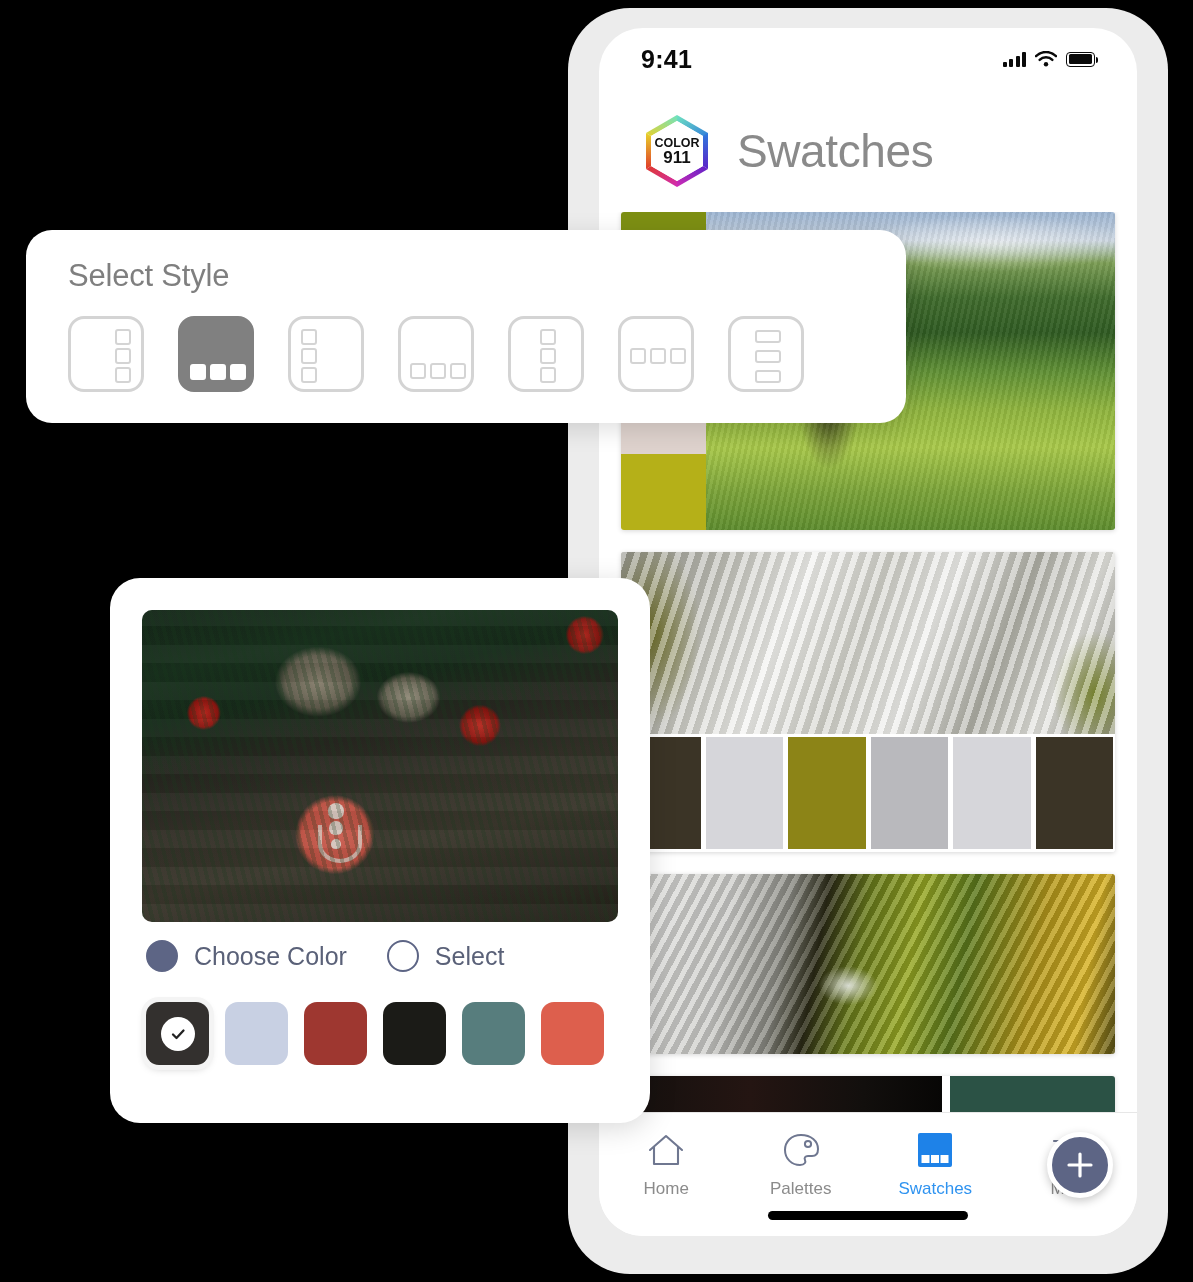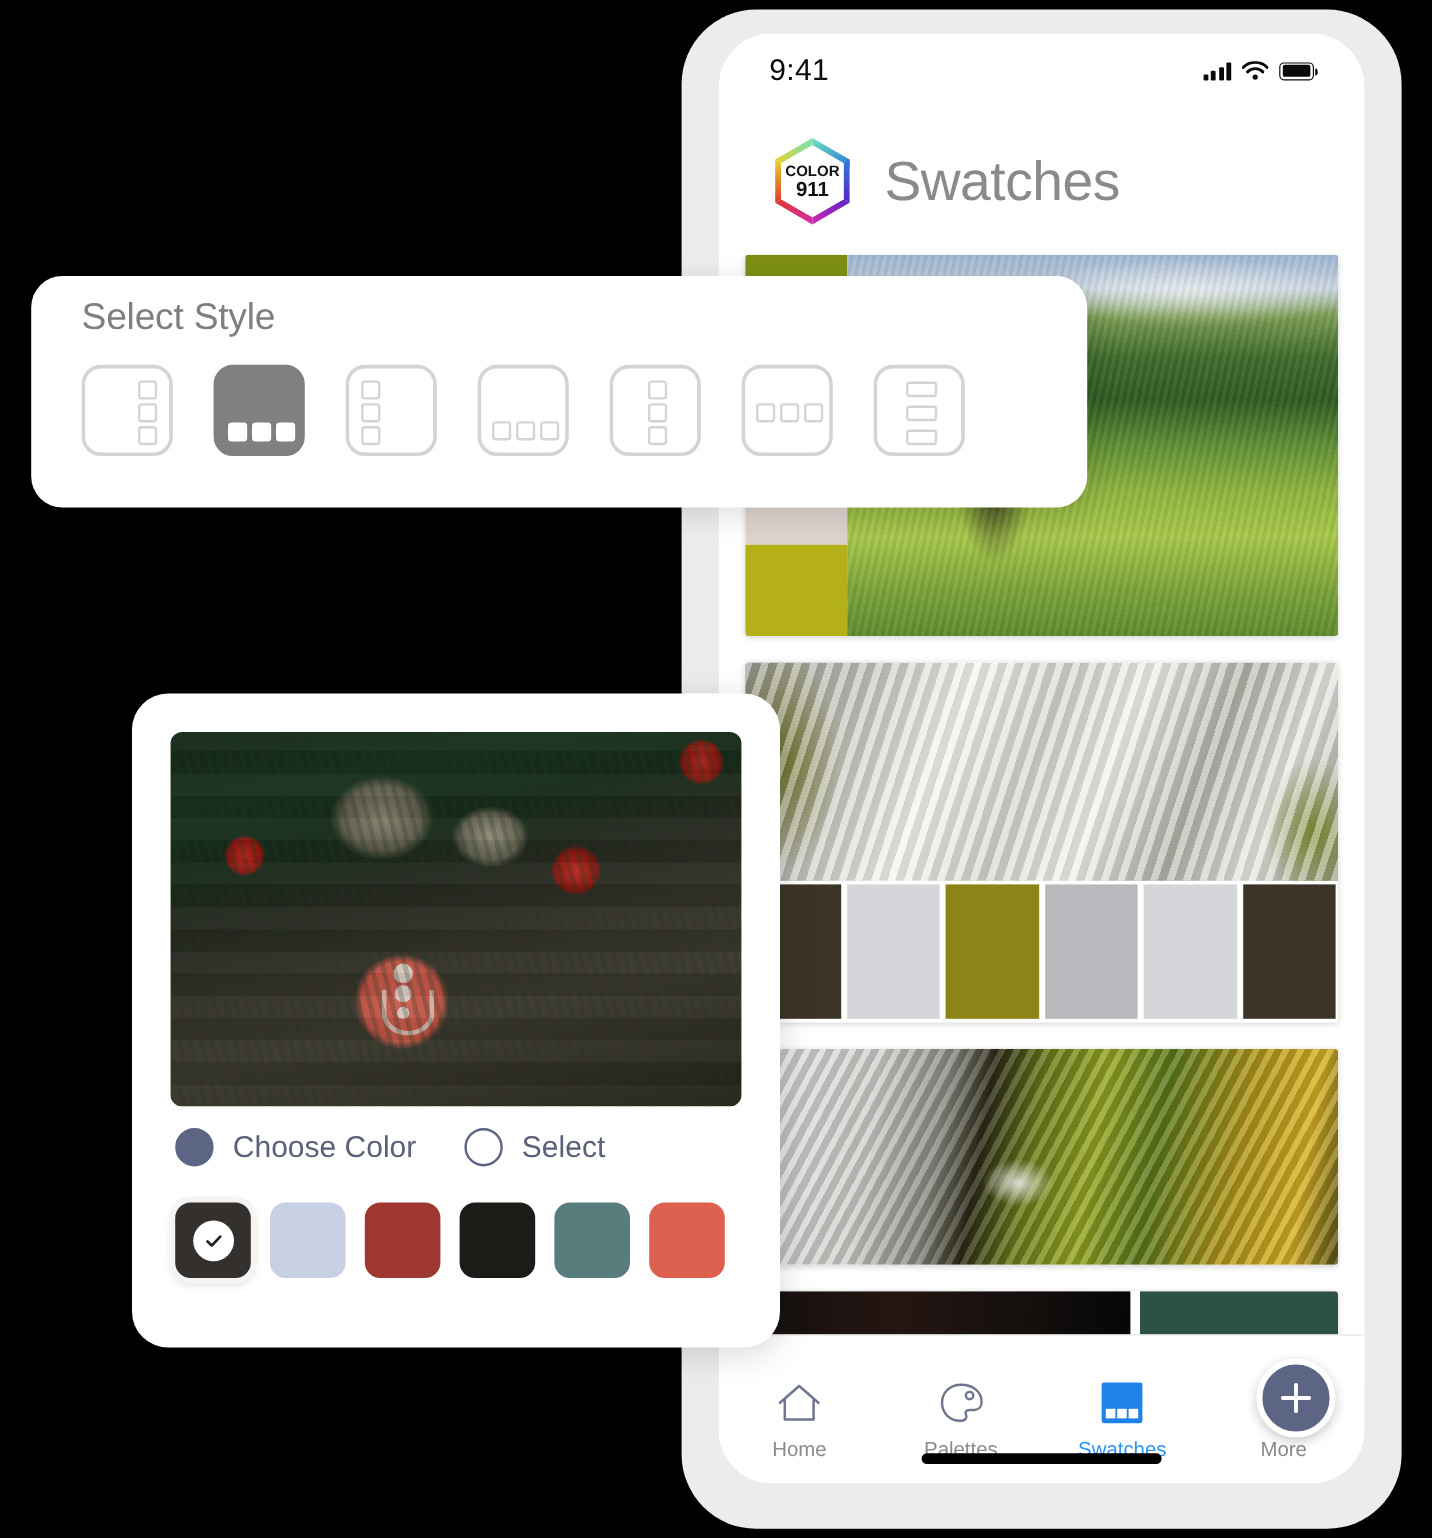--- a/index.html
+++ b/index.html
@@ -43,21 +43,21 @@
 
   
   #status-bar {
     position: absolute; left: 0; top: 0;
     width: 100%; height: 62px;
     display: flex; align-items: center;
     justify-content: space-between;
     padding: 0 42px;
   }
   #status-time {
-    font-size: 25px; font-weight: normal; color: #0a0a0a;
+    font-size: 25px; font-weight: bold; color: #0a0a0a;
     letter-spacing: 0.3px;
   }
   #status-right { display: flex; align-items: center; gap: 9px; }
 
   .sig-bars { display: flex; align-items: flex-end; gap: 2.5px; height: 15px; }
   .sig-bars i { display:block; width: 4px; background: #0a0a0a; border-radius: 1px; }
   .sig-bars i:nth-child(1){ height: 5px; }
   .sig-bars i:nth-child(2){ height: 8px; }
   .sig-bars i:nth-child(3){ height: 11px; }
   .sig-bars i:nth-child(4){ height: 15px; }
@@ -176,21 +176,21 @@
     z-index: 30;
   }
   #fab svg { display:block; }
 
   
   #tab-bar {
     position: absolute; left: 0; bottom: 0;
     width: 100%; height: 124px;
     background: #ffffff;
     border-top: 1px solid #e7e7e7;
-    display: flex; align-items: center;
+    display: flex; align-items: flex-start;
     padding-top: 16px;
     z-index: 20;
   }
   .tab { flex:1; display:flex; flex-direction:column; align-items:center; gap: 8px; }
   .tab .glyph { height: 42px; display:flex; align-items:center; justify-content:center; }
   .tab .tlabel { font-size: 17px; color: #8b8b8b; }
   .tab.active .tlabel { color: #2f93f0; }
 
   #home-indicator {
     position: absolute; left: 50%; transform: translateX(-50%);
@@ -198,21 +198,21 @@
     background: #000; border-radius: 5px; z-index: 25;
   }
 
   
   #style-panel {
     position: absolute; left: 26px; top: 230px;
     width: 880px; height: 193px;
     background: #ffffff; border-radius: 26px;
     box-shadow: 0 6px 26px rgba(0,0,0,0.13);
     z-index: 40;
-    padding: 16px 42px 0 42px;
+    padding: 28px 42px 0 42px;
   }
   #style-title { font-size: 31px; color: #7f7f7f; letter-spacing: -0.2px; }
   #style-options {
     display: flex; align-items: center; gap: 34px; margin-top: 22px;
   }
   .style-opt {
     width: 76px; height: 76px;
     border: 3px solid #d4d4d4; border-radius: 16px;
     position: relative; background: #fff; flex: none;
   }

